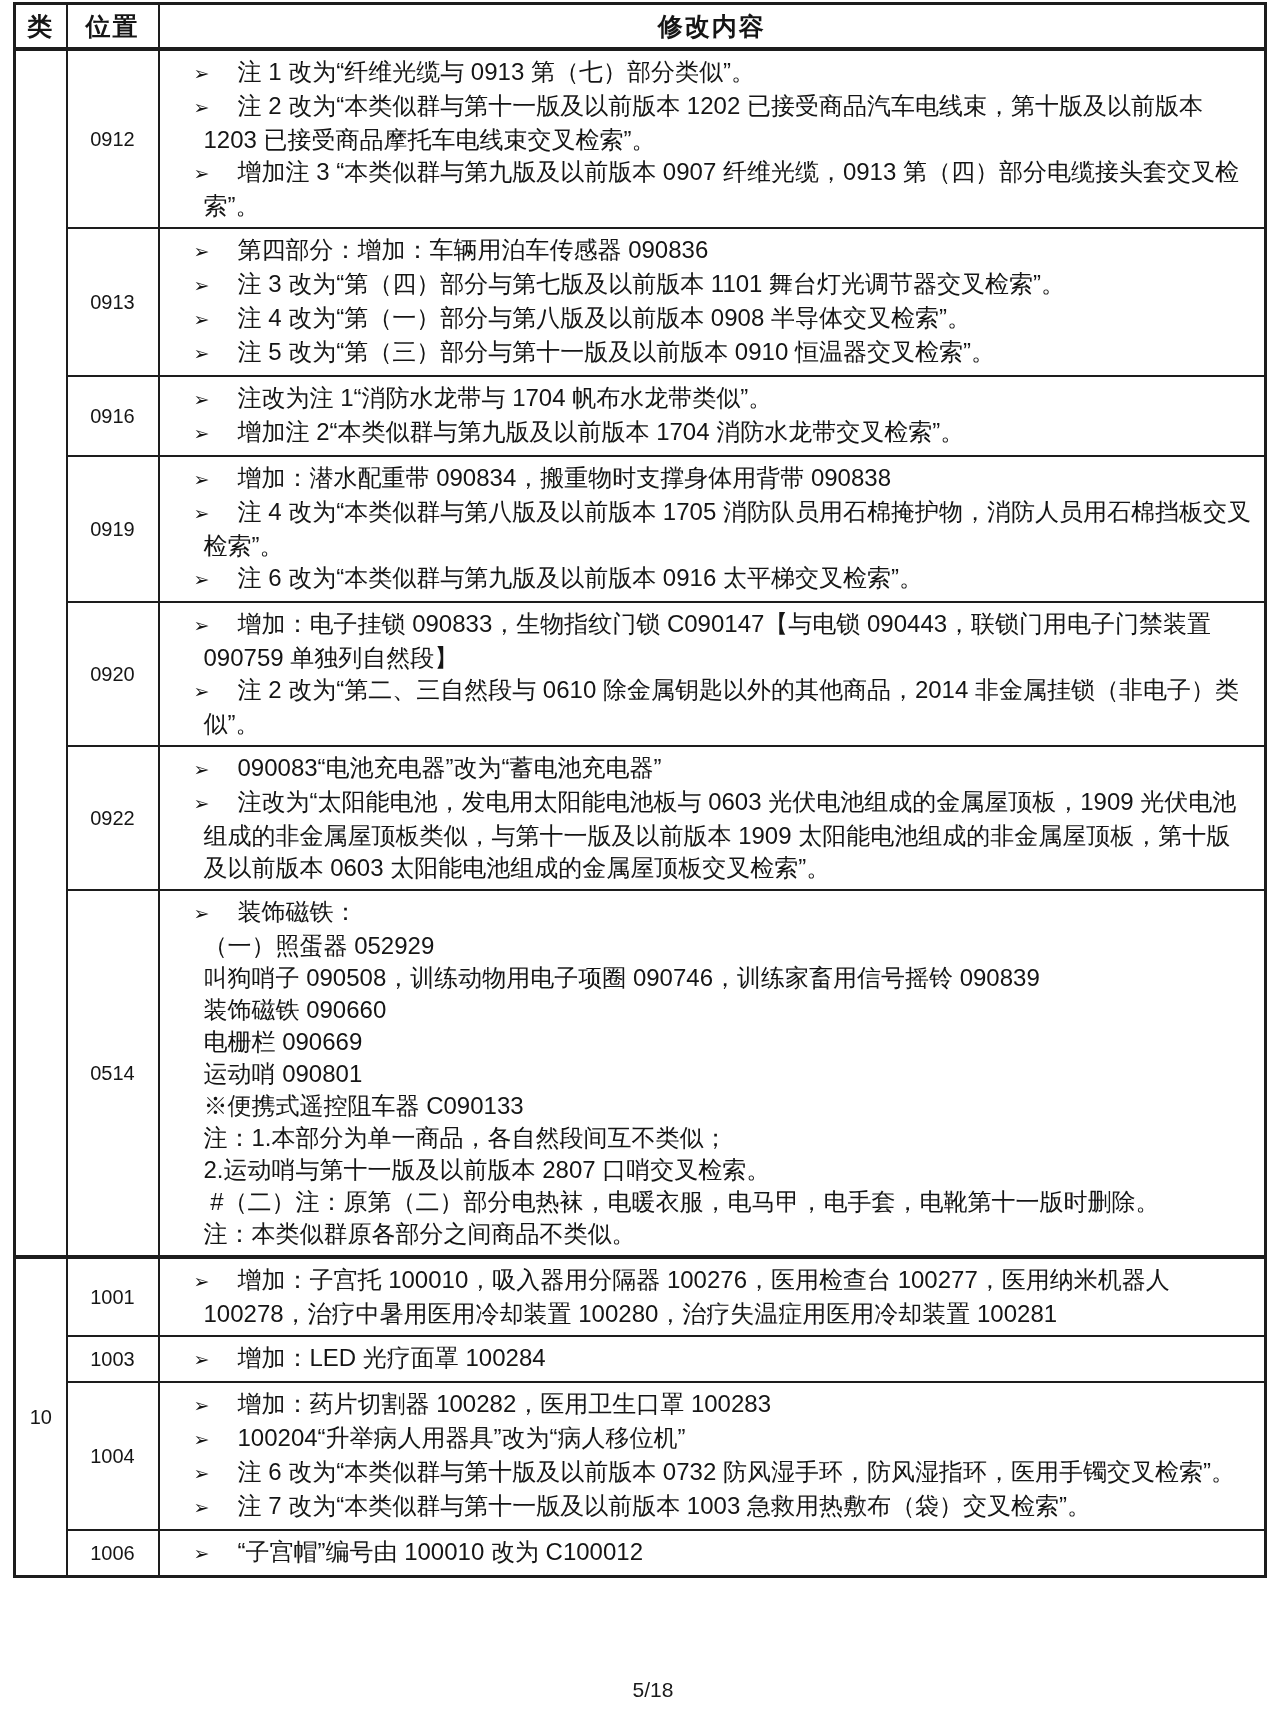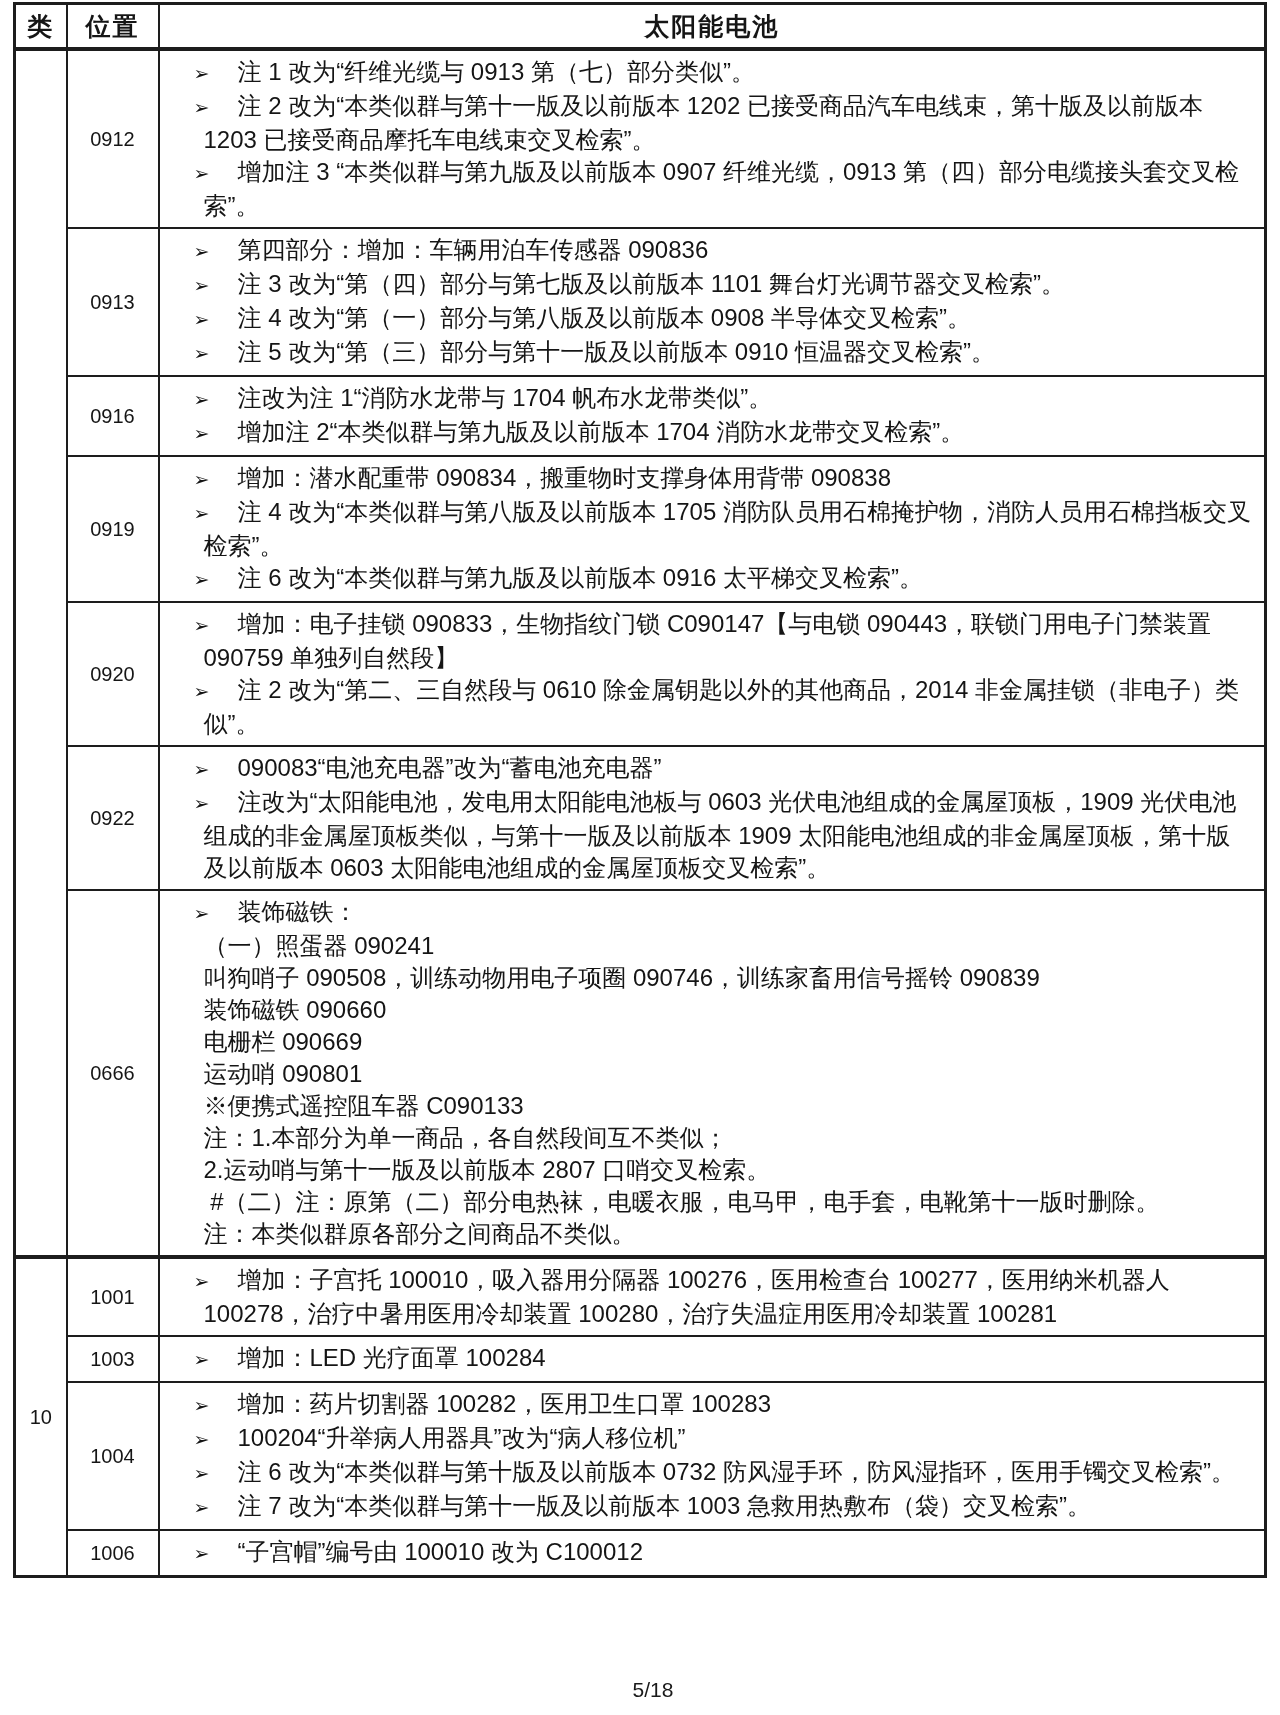--- a/index.html
+++ b/index.html
@@ -92,21 +92,21 @@
   <table class="mod-table">
     <colgroup>
       <col class="c-class">
       <col class="c-pos">
       <col class="c-content">
     </colgroup>
     <thead>
       <tr>
         <th>类</th>
         <th>位置</th>
-        <th>太阳能电池</th>
+        <th>修改内容</th>
       </tr>
     </thead>
     <tbody id="table-body">
         <tr>
           <td class="class-cell" rowspan="7"></td>
           <td class="pos-cell">0912</td>
           <td class="content-cell">
             <div class="item bulleted"><span class="bullet">➢</span><span>注 1 改为“纤维光缆与 0913 第（七）部分类似”。</span></div>
             <div class="item bulleted"><span class="bullet">➢</span><span>注 2 改为“本类似群与第十一版及以前版本 1202 已接受商品汽车电线束，第十版及以前版本 1203 已接受商品摩托车电线束交叉检索”。</span></div>
             <div class="item bulleted"><span class="bullet">➢</span><span>增加注 3 “本类似群与第九版及以前版本 0907 纤维光缆，0913 第（四）部分电缆接头套交叉检索”。</span></div>
@@ -144,24 +144,24 @@
           </td>
         </tr>
         <tr>
           <td class="pos-cell">0922</td>
           <td class="content-cell">
             <div class="item bulleted"><span class="bullet">➢</span><span>090083“电池充电器”改为“蓄电池充电器”</span></div>
             <div class="item bulleted"><span class="bullet">➢</span><span>注改为“太阳能电池，发电用太阳能电池板与 0603 光伏电池组成的金属屋顶板，1909 光伏电池组成的非金属屋顶板类似，与第十一版及以前版本 1909 太阳能电池组成的非金属屋顶板，第十版及以前版本 0603 太阳能电池组成的金属屋顶板交叉检索”。</span></div>
           </td>
         </tr>
         <tr>
-          <td class="pos-cell">0666</td>
+          <td class="pos-cell">0514</td>
           <td class="content-cell">
             <div class="item bulleted"><span class="bullet">➢</span><span>装饰磁铁：</span></div>
-            <div class="item plain"><span>（一）照蛋器 090241</span></div>
+            <div class="item plain"><span>（一）照蛋器 052929</span></div>
             <div class="item plain"><span>叫狗哨子 090508，训练动物用电子项圈 090746，训练家畜用信号摇铃 090839</span></div>
             <div class="item plain"><span>装饰磁铁 090660</span></div>
             <div class="item plain"><span>电栅栏 090669</span></div>
             <div class="item plain"><span>运动哨 090801</span></div>
             <div class="item plain"><span>※便携式遥控阻车器 C090133</span></div>
             <div class="item plain"><span>注：1.本部分为单一商品，各自然段间互不类似；</span></div>
             <div class="item plain"><span>2.运动哨与第十一版及以前版本 2807 口哨交叉检索。</span></div>
             <div class="item plain"><span> #（二）注：原第（二）部分电热袜，电暖衣服，电马甲，电手套，电靴第十一版时删除。</span></div>
             <div class="item plain"><span>注：本类似群原各部分之间商品不类似。</span></div>
           </td>

